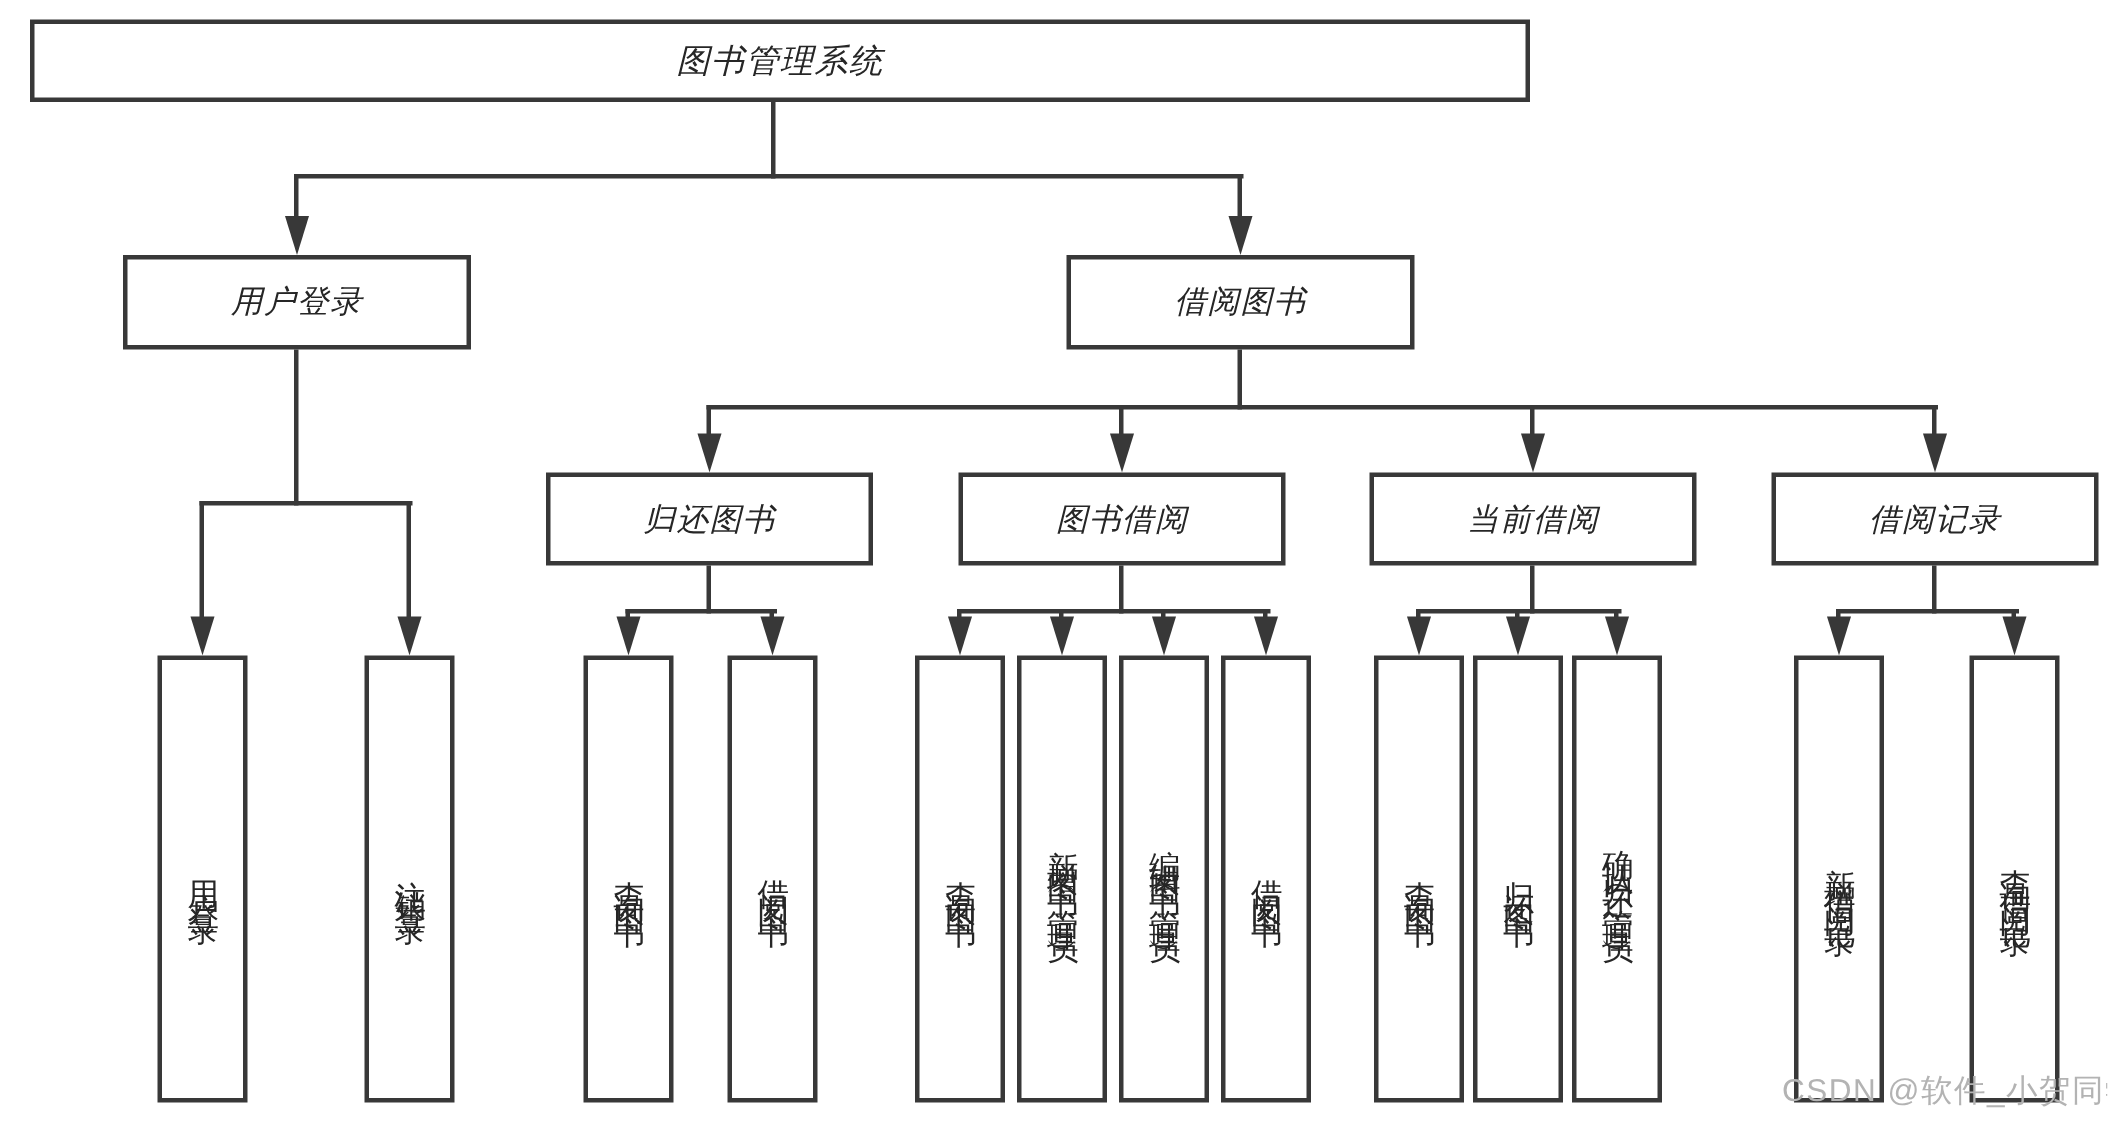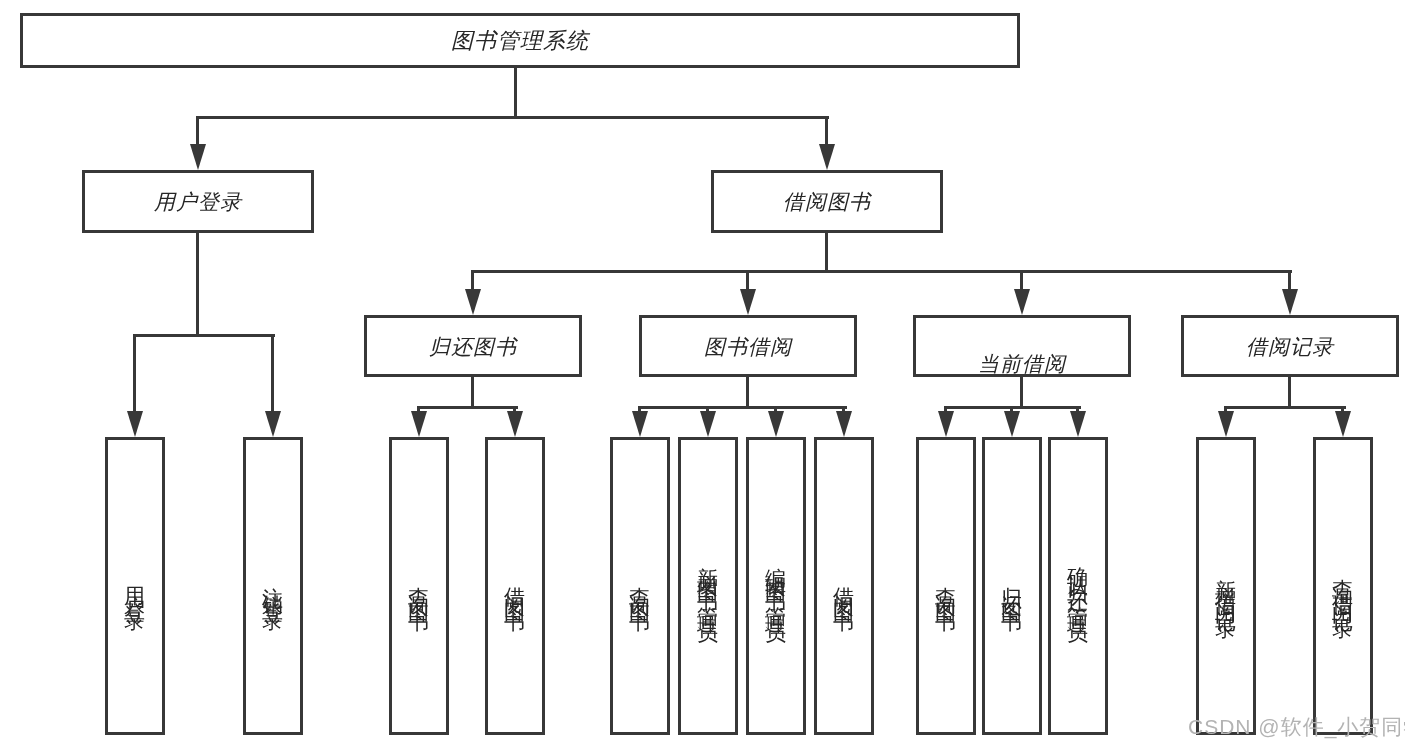--- a/index.html
+++ b/index.html
@@ -77,21 +77,21 @@
   <div class="box hbox" style="left:711px; top:170px; width:232px; height:63px;">
     <span>借阅图书</span>
   </div>
 
   <div class="box hbox" style="left:364px; top:315px; width:218px; height:62px;">
     <span>归还图书</span>
   </div>
   <div class="box hbox" style="left:639px; top:315px; width:218px; height:62px;text-align:center;">
     <span>图书借阅</span>
   </div>
-  <div class="box hbox" style="left:913px; top:315px; width:218px; height:62px;align-items:flex-end;">
+  <div class="box hbox" style="left:913px; top:315px; width:218px; height:62px;">
     <span>当前借阅</span>
   </div>
   <div class="box hbox" style="left:1181px; top:315px; width:218px; height:62px;">
     <span>借阅记录</span>
   </div>
 
   <div class="box vbox" style="left:105px; top:437px; width:60px; height:298px;">
     <span>用户登录</span>
   </div>
   <div class="box vbox" style="left:243px; top:437px; width:60px; height:298px;">

